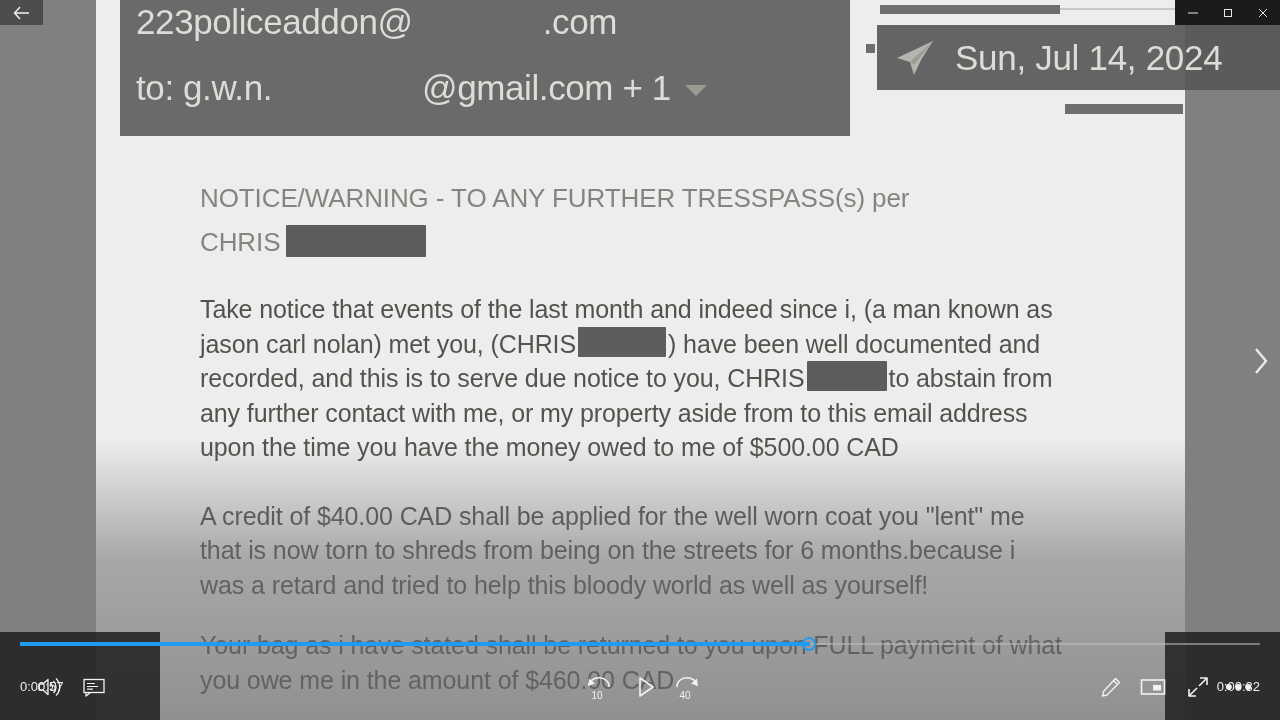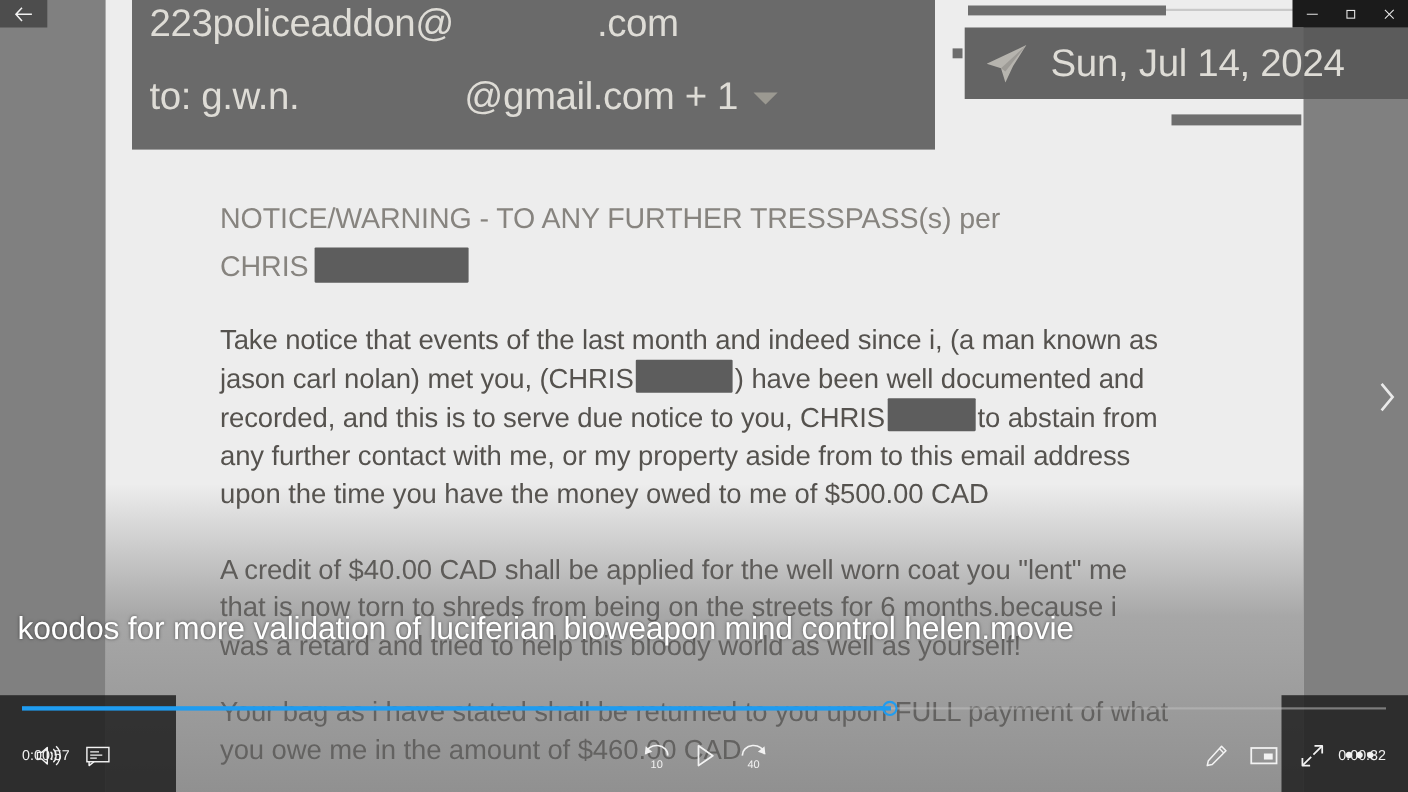--- a/index.html
+++ b/index.html
@@ -292,21 +292,21 @@
     font-size: 13px;
     color: #f0f0f0;
     margin-left: 24px;
   }
   .btn-icon {
     position: absolute;
     width: 34px;
     height: 34px;
     display: flex;
     align-items: center;
-    justify-content: center;
+    justify-content: flex-end;
     color: #f2f2f2;
   }
   .ctl-volume   { left: 27px;  top: 670px; }
   .ctl-cc       { left: 72px;  top: 670px; }
   .ctl-rew      { left: 580px; top: 670px; }
   .ctl-play     { left: 624px; top: 670px; }
   .ctl-fwd      { left: 668px; top: 670px; }
   .ctl-pencil   { left: 1089px; top: 670px; }
   .ctl-mini     { left: 1132px; top: 670px; }
   .ctl-expand   { left: 1176px; top: 670px; }
@@ -393,21 +393,20 @@
           <rect x="2.5" y="2.5" width="7" height="7" fill="none" stroke="#e6e6e6" stroke-width="1"></rect>
         </svg>
     </div>
     <div class="win-btn">
       <svg width="12" height="12" viewBox="0 0 12 12">
           <path d="M2 2 L10 10 M10 2 L2 10" stroke="#e6e6e6" stroke-width="1"></path>
         </svg>
     </div>
   </div>
 
-  <div class="caption">koodos for more validation of luciferian bioweapon mind control helen.movie</div>
 
   <div class="controls">
     <div class="ctl-left-scrim"></div>
     <div class="ctl-right-scrim"></div>
 
     <div class="progress-wrap">
       <div class="progress-track"></div>
       <div class="progress-fill"></div>
       <div class="progress-knob"></div>
     </div>

